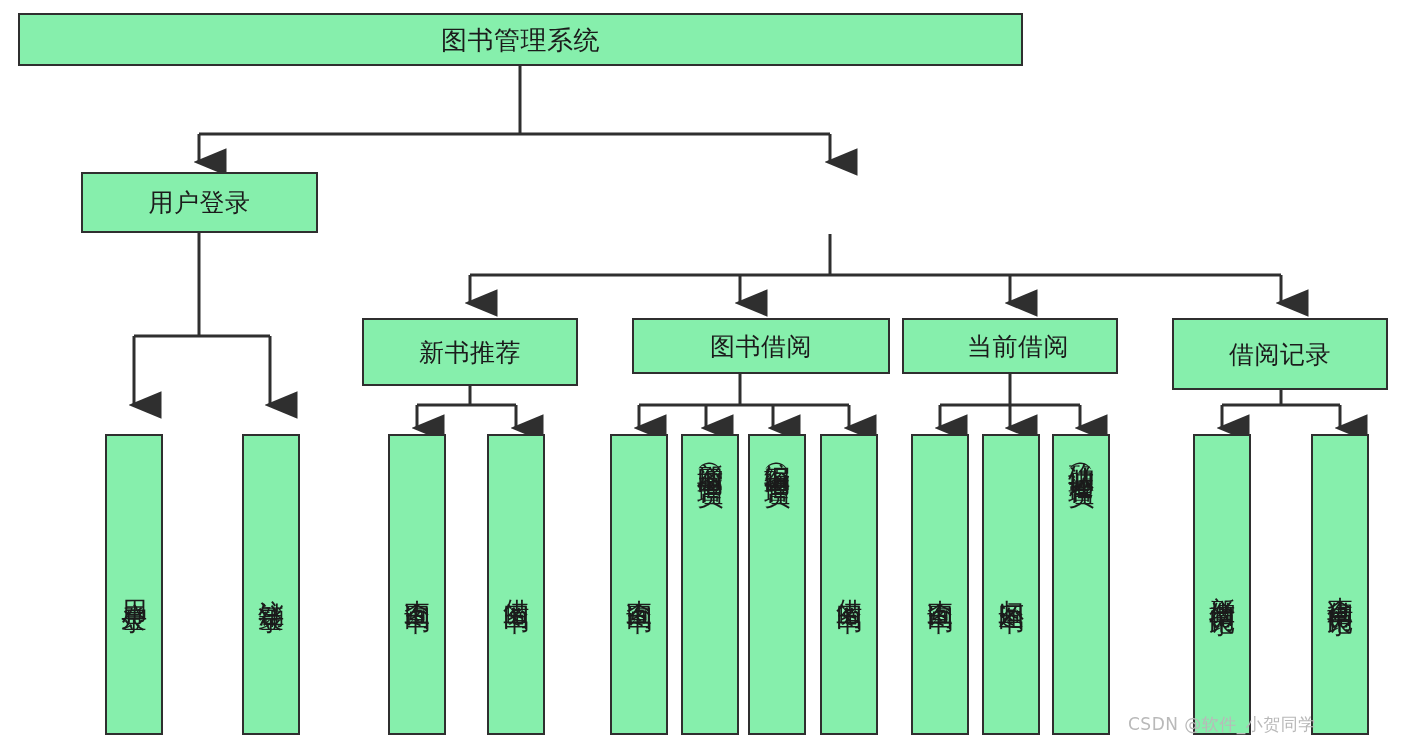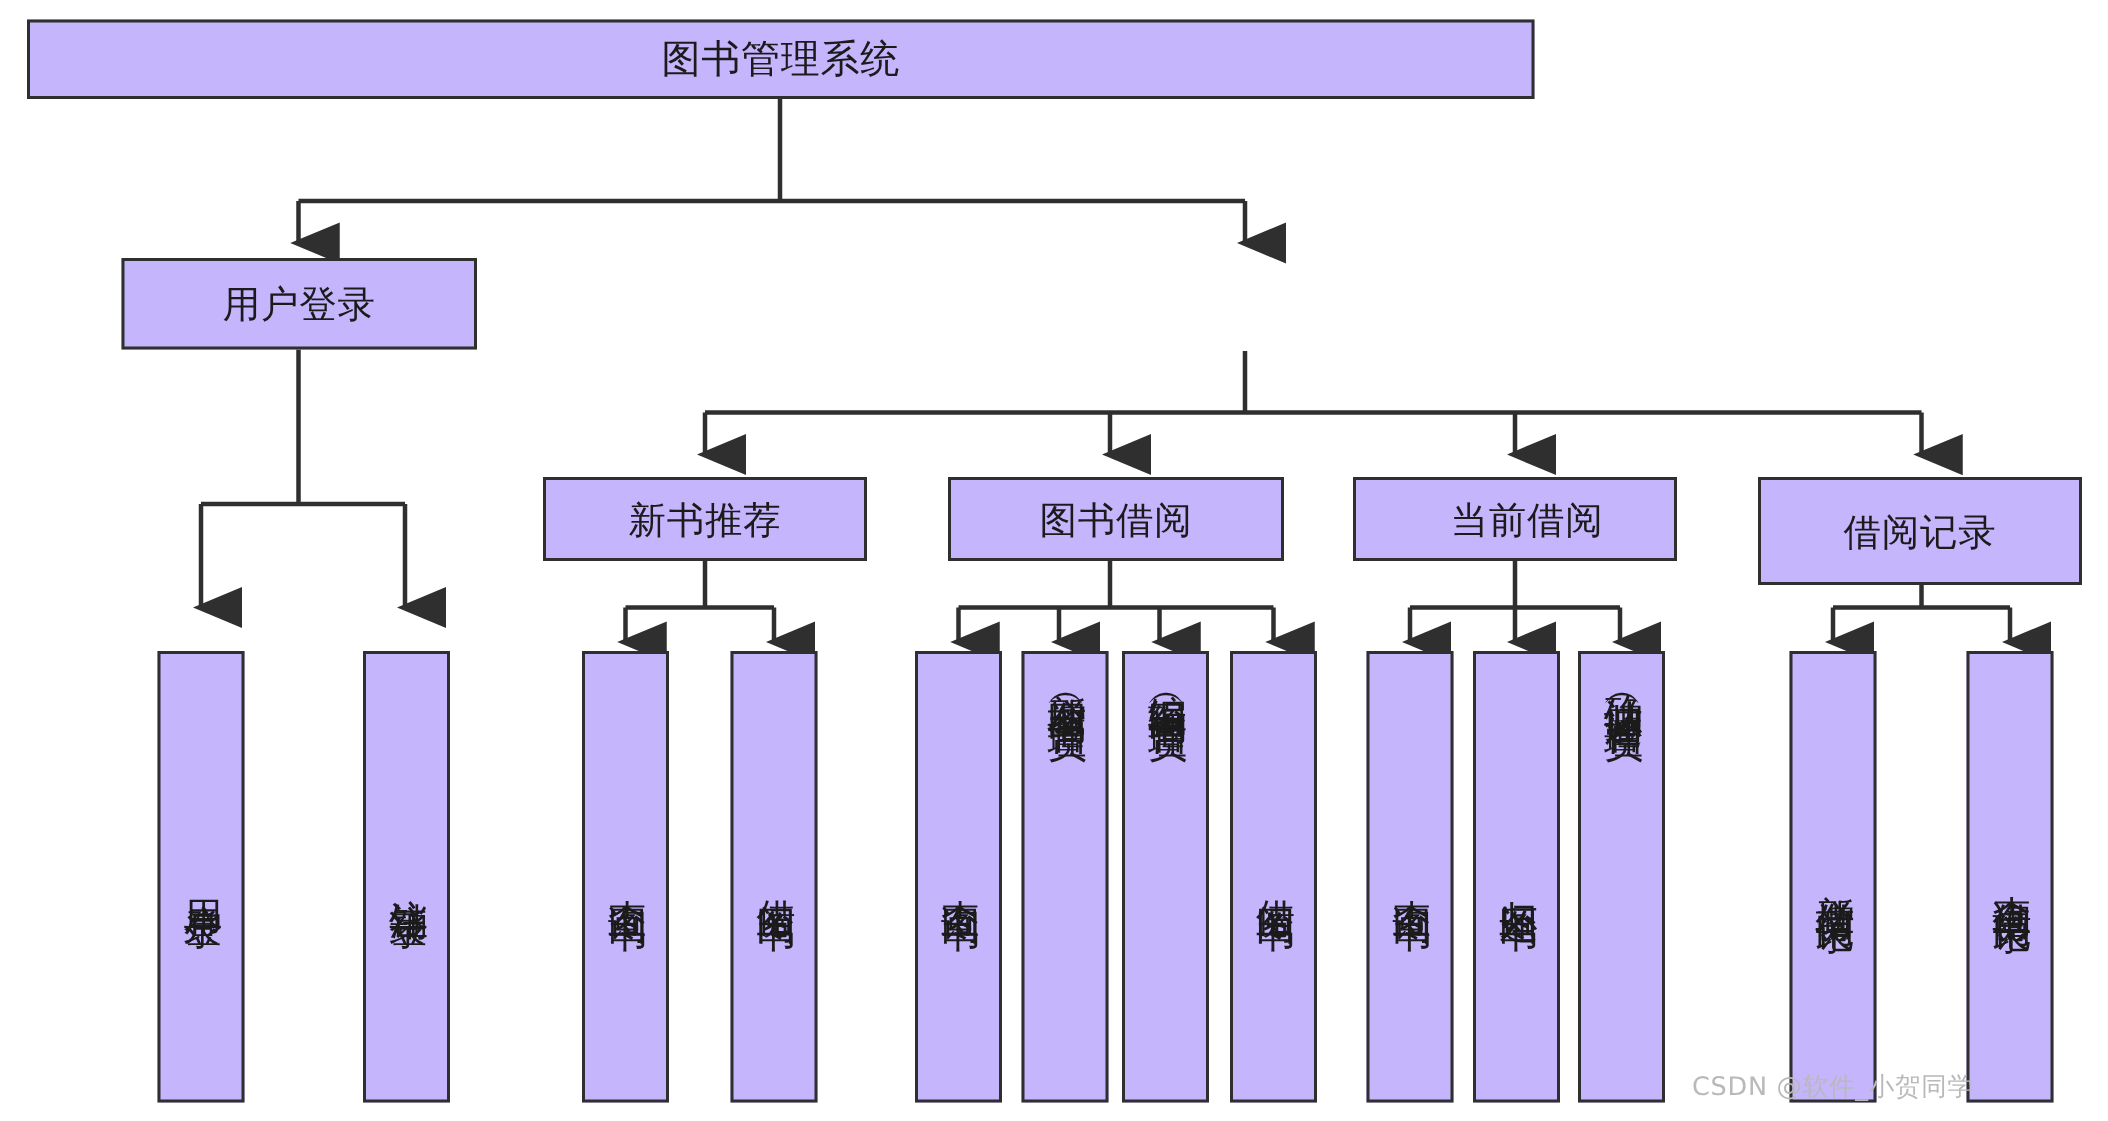--- a/index.html
+++ b/index.html
@@ -22,21 +22,21 @@
     position: absolute;
     left: 0;
     top: 0;
     width: 1405px;
     height: 747px;
     pointer-events: none;
   }
   .node {
     position: absolute;
     box-sizing: border-box;
-    background: #c4b5fd;
+    background: #86efac;
     border: 2px solid #2f2f2f;
     display: flex;
     align-items: center;
     justify-content: center;
     color: #1b1b1b;
   }
   .node .label {
     display: block;
     line-height: 1.0;
     letter-spacing: 0.5px;
@@ -133,25 +133,25 @@
 
   <div class="node horiz title" style="left:18px; top:13px; width:1005px; height:53px;">
     <span class="label">图书管理系统</span>
   </div>
 
   <div class="node horiz" style="left:81px; top:172px; width:237px; height:61px;">
     <span class="label">用户登录</span>
   </div>
 
 
-  <div class="node horiz" style="left:362px; top:318px; width:216px; height:56px;">
+  <div class="node horiz" style="left:362px; top:318px; width:216px; height:68px;">
     <span class="label">新书推荐</span>
   </div>
 
-  <div class="node horiz" style="left:632px; top:318px; width:224px; height:56px;">
+  <div class="node horiz" style="left:632px; top:318px; width:258px; height:56px;">
     <span class="label">图书借阅</span>
   </div>
 
   <div class="node horiz" style="left:902px; top:318px; width:216px; height:56px;padding-left:16px;">
     <span class="label">当前借阅</span>
   </div>
 
   <div class="node horiz" style="left:1172px; top:318px; width:216px; height:72px;">
     <span class="label">借阅记录</span>
   </div>

